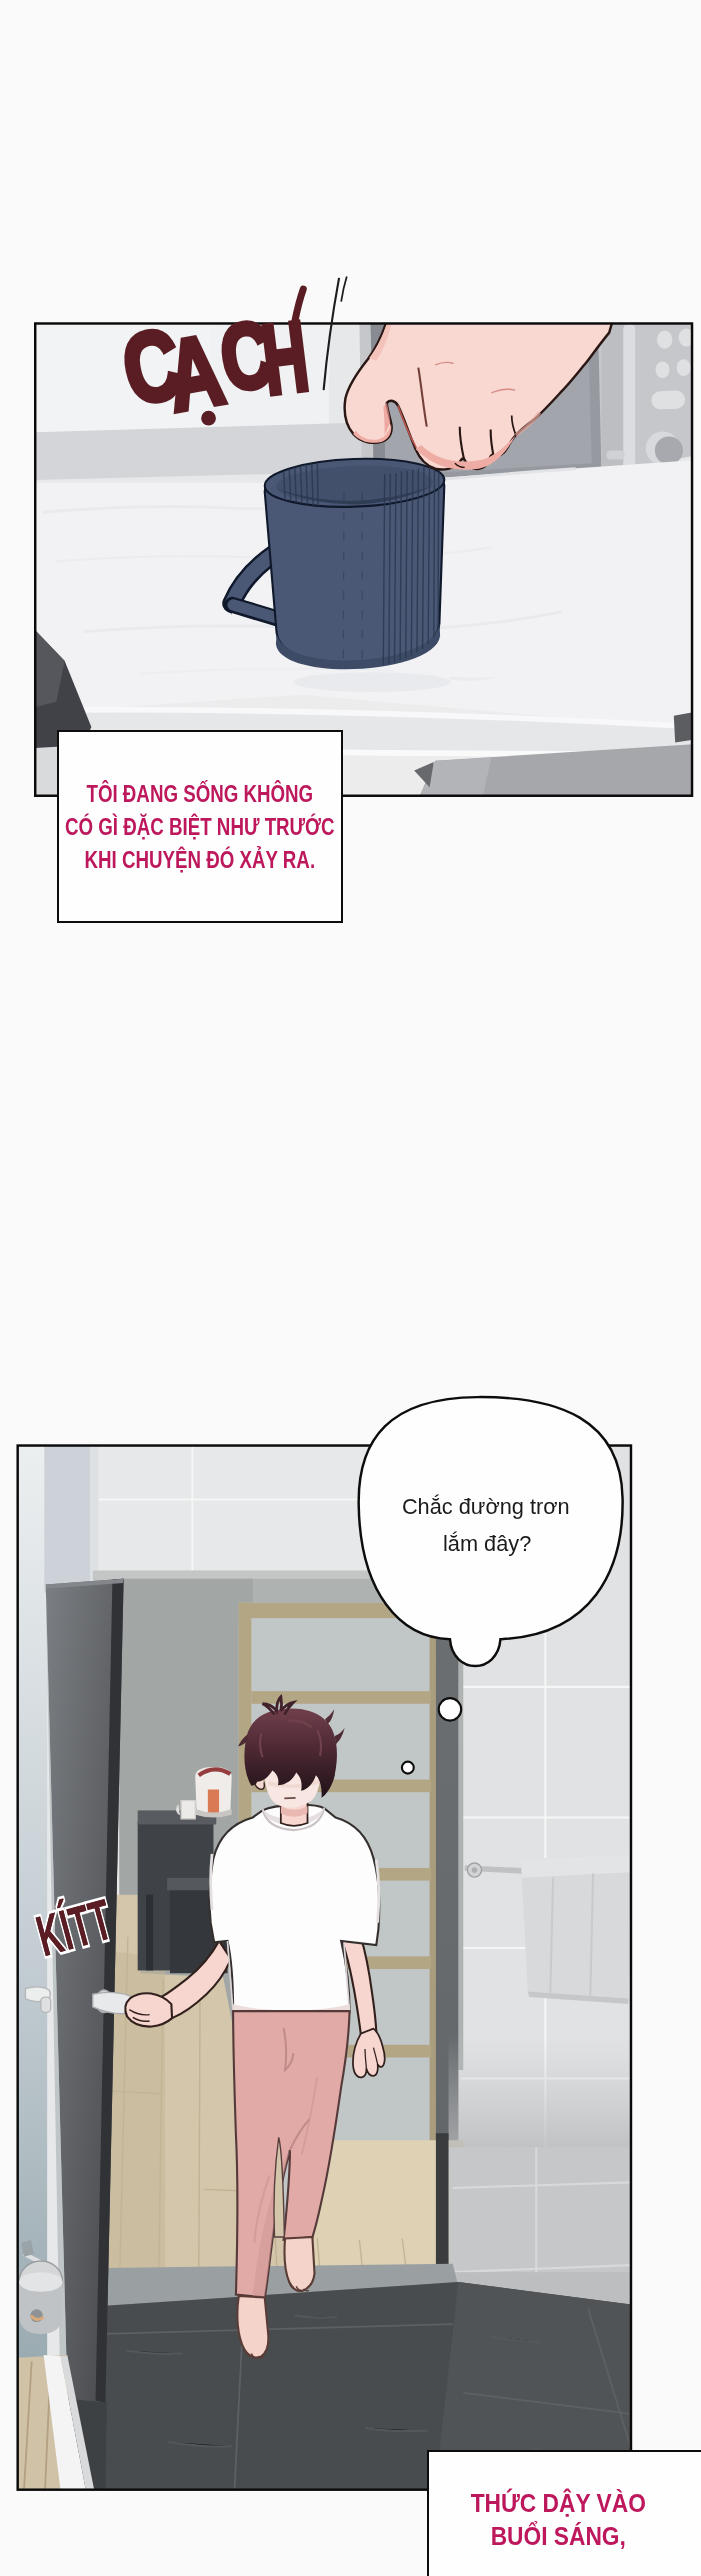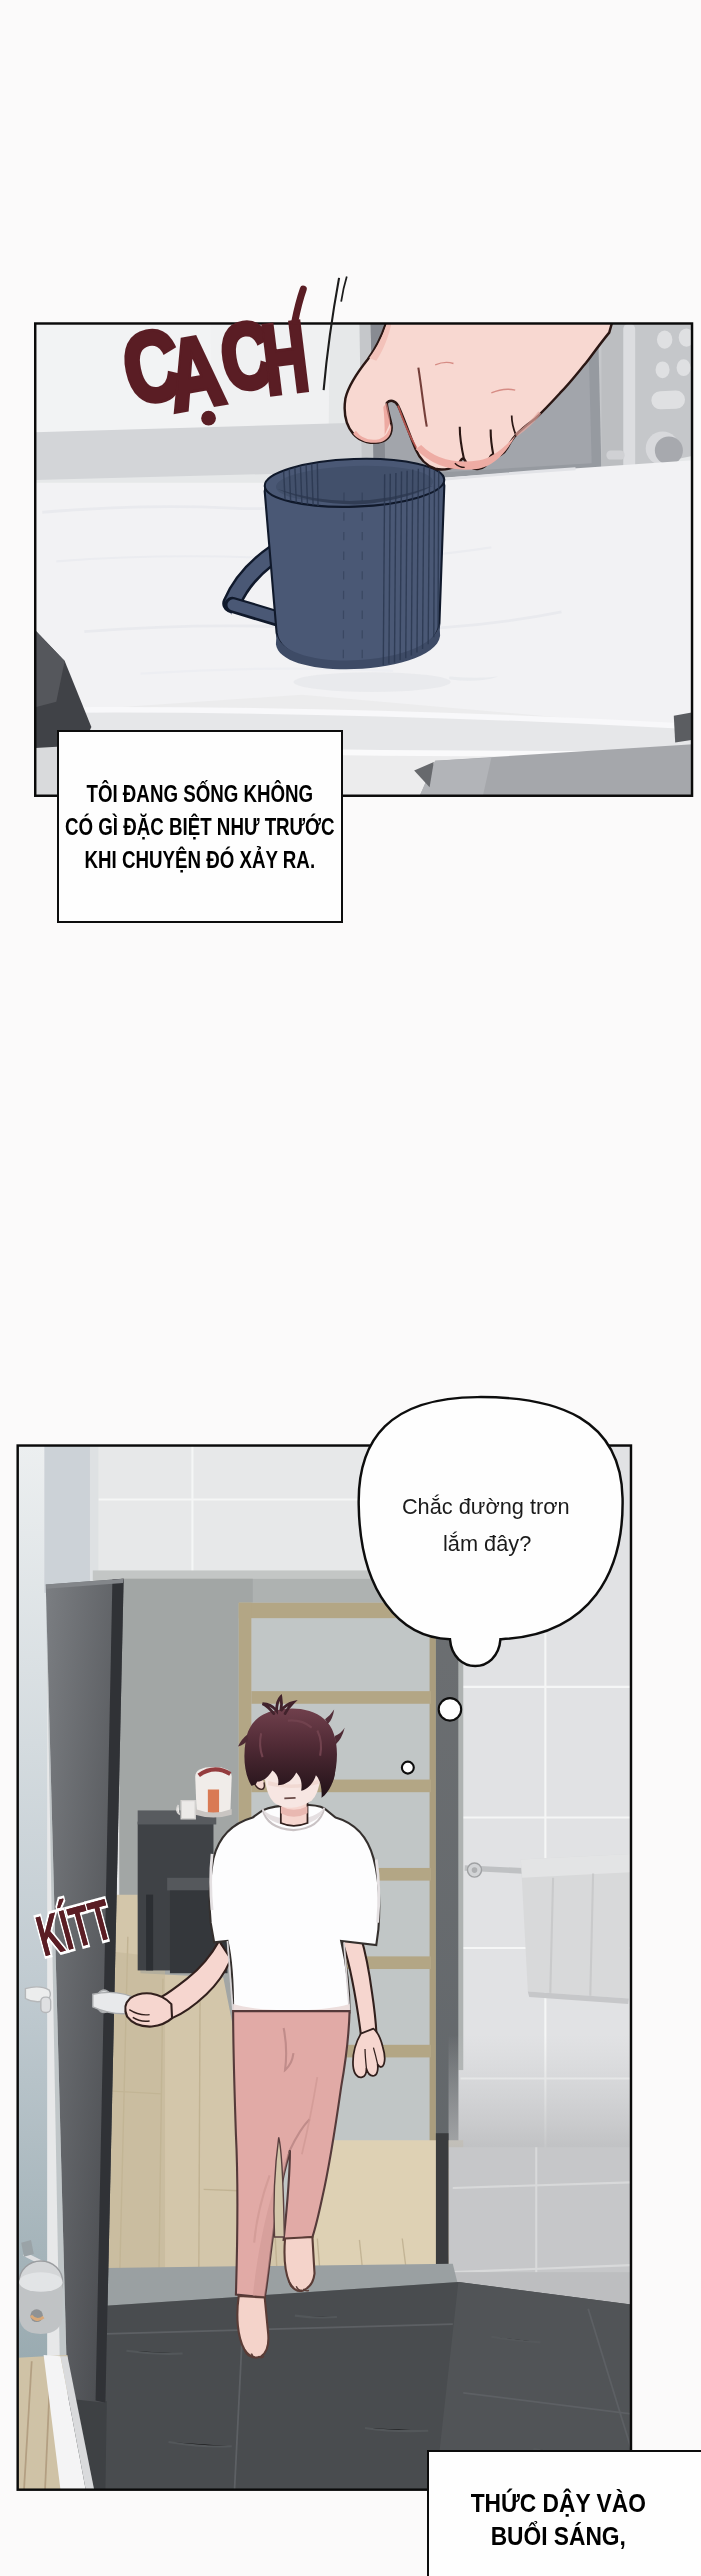--- a/index.html
+++ b/index.html
@@ -1,18 +1,18 @@
 <!DOCTYPE html>
 <html style="font-size:11.2px"><head>
 <meta charset="utf-8">
 <style>
 html,body{margin:0;padding:0;background:#fbfafa;}
 #page{position:relative;width:702px;height:2576px;overflow:hidden;background:#fbfafa;font-family:"Liberation Sans",sans-serif;}
 #page svg{position:absolute;left:0;top:0;}
-.cap{position:absolute;background:#fefefe;border:2.1px solid #0d0d0d;box-sizing:border-box;display:flex;flex-direction:column;justify-content:center;align-items:center;font-weight:bold;color:#000000;}
+.cap{position:absolute;background:#fefefe;border:2.1px solid #0d0d0d;box-sizing:border-box;display:flex;flex-direction:column;justify-content:center;align-items:center;font-weight:bold;color:#be185d;}
 .cap .inner{transform:scaleX(0.83);transform-origin:50% 50%;text-align:center;white-space:nowrap;}
 </style>
 </head>
 <body>
 <div id="page">
 <svg width="702" height="2576" viewBox="0 0 1000 3671">
 <defs>
 <clipPath id="p1">
           <rect x="50" y="461" width="936" height="673"></rect>
         </clipPath>

